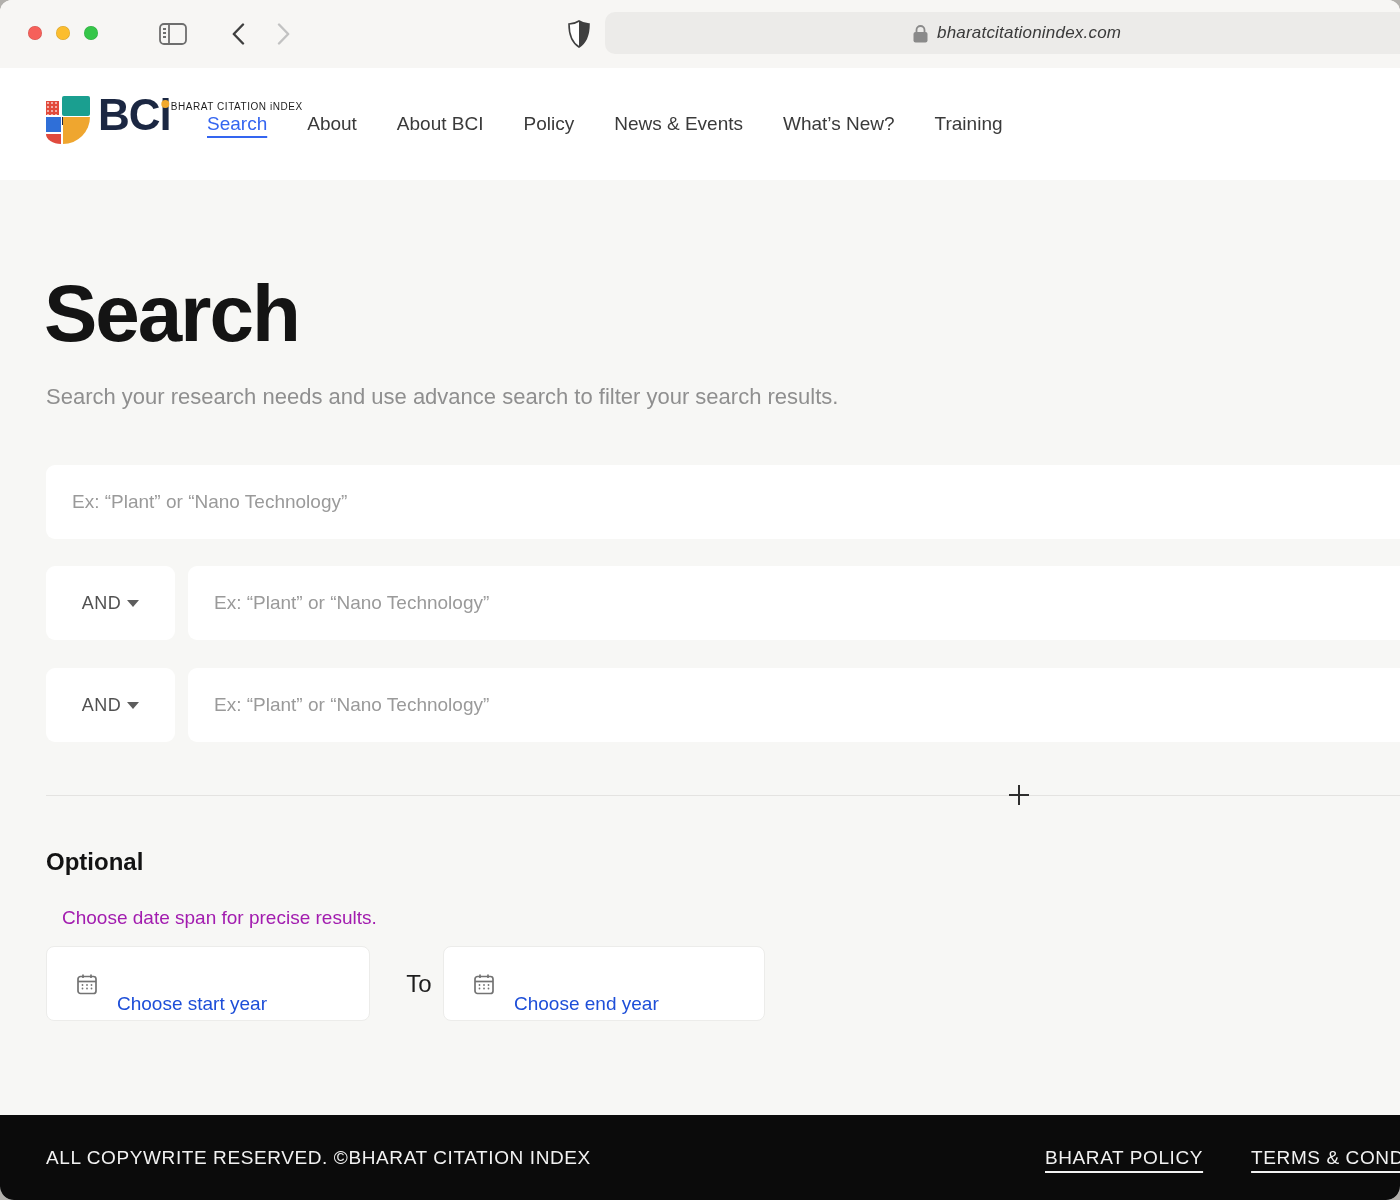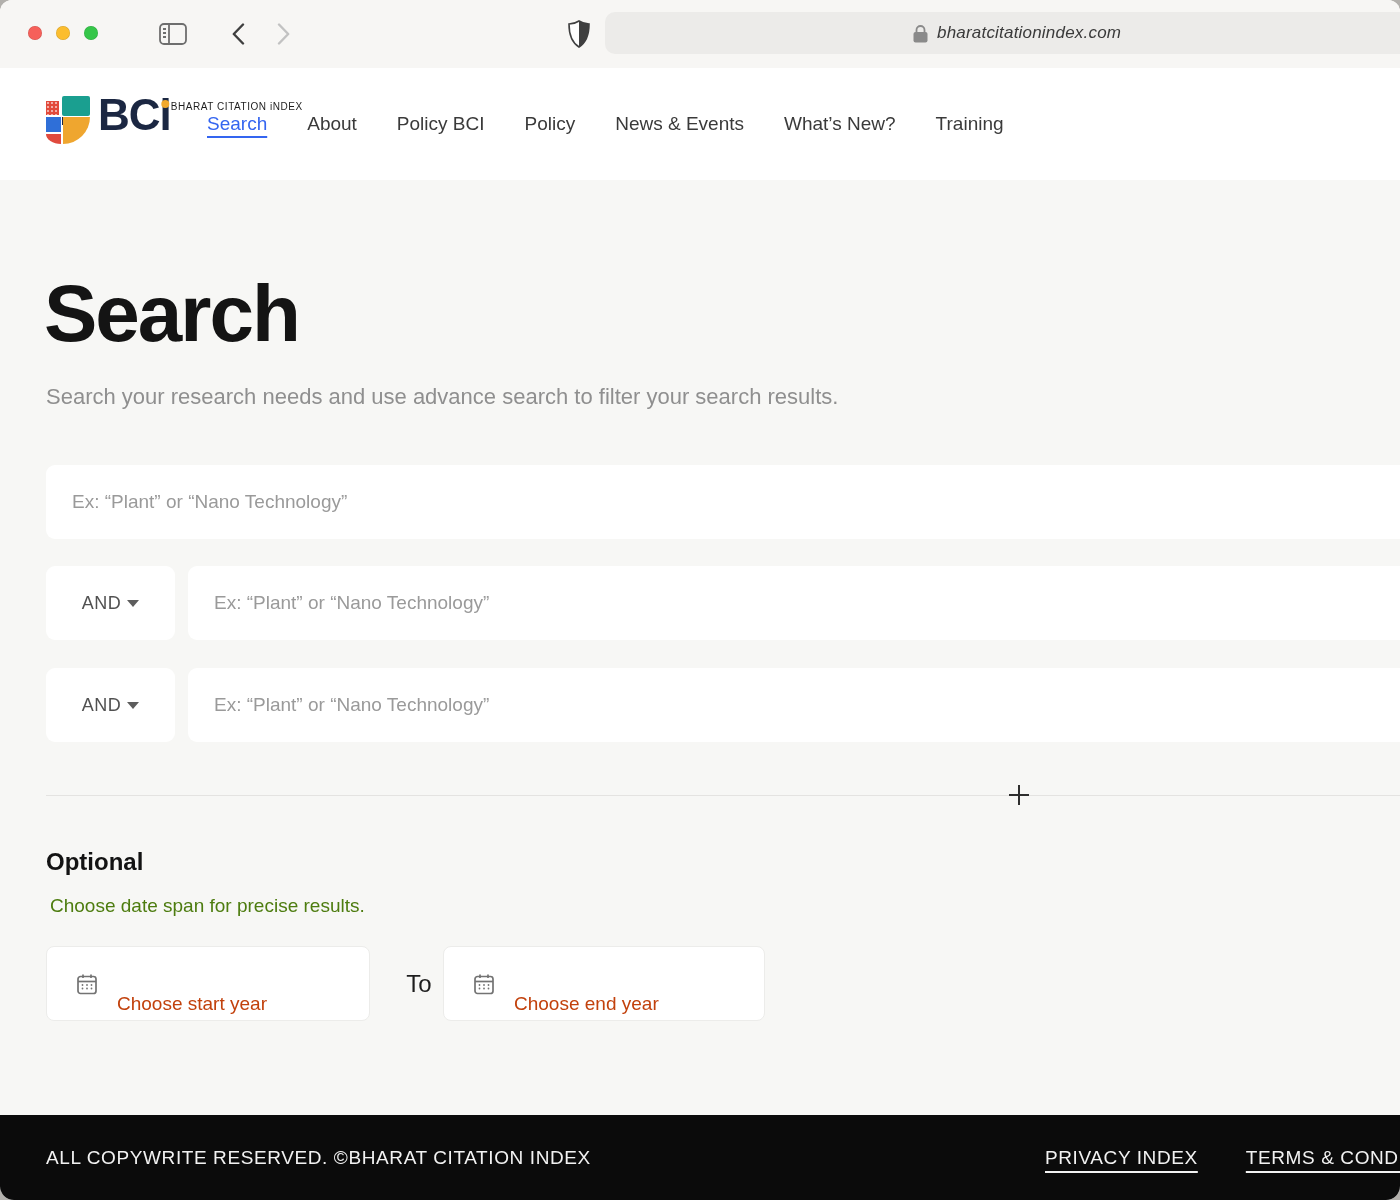--- a/index.html
+++ b/index.html
@@ -81,29 +81,29 @@
   }
   .op2{top:386px;} .op3{top:488px;}
   .op-label{font-size:18px;color:#515151;letter-spacing:.5px;}
   .tri{width:0;height:0;border-left:6px solid transparent;border-right:6px solid transparent;border-top:7px solid #5d5d5d;}
   .divider{position:absolute;left:46px;right:0;top:615px;height:1px;background:#e4e3e1;}
   .add-btn{
     position:absolute;left:1001px;top:597px;width:36px;height:36px;background:transparent;border:none;
     display:flex;align-items:center;justify-content:center;cursor:pointer;padding:0;
   }
   .h2{position:absolute;left:46px;top:668px;font-size:24px;font-weight:700;color:#131313;margin:0;}
-  .opt-sub{position:absolute;left:46px;top:711px;font-size:19px;color:#4d7c0f;margin:4px;}
+  .opt-sub{position:absolute;left:46px;top:711px;font-size:19px;color:#a21caf;margin:16px;}
   .datebox{
     position:absolute;top:766px;height:75px;background:#ffffff;border:1px solid #ececea;border-radius:8px;
     display:flex;align-items:center;padding-left:28px;box-sizing:border-box;gap:18px;cursor:pointer;
     font-family:"Liberation Sans",sans-serif;
   }
   .date1{left:46px;width:324px;}
   .date2{left:443px;width:322px;}
-  .date-label{font-size:19px;color:#c2410c;margin-top:40px;}
+  .date-label{font-size:19px;color:#1d4ed8;margin-top:40px;}
   .to-label{position:absolute;left:386px;top:766px;width:66px;height:75px;display:flex;align-items:center;justify-content:center;font-size:24px;color:#1d1d1d;font-weight:500;}
   
   footer{position:absolute;left:0;right:0;top:1115px;height:85px;background:#0b0b0b;}
   .copyright{position:absolute;left:46px;top:0;height:85px;display:flex;align-items:center;font-size:19px;color:#f2f2f2;letter-spacing:.6px;white-space:nowrap;}
   .flinks{position:absolute;left:1045px;top:0;height:85px;display:flex;align-items:center;gap:48px;white-space:nowrap;}
   .flinks a{font-size:19px;color:#f2f2f2;letter-spacing:.6px;text-decoration:underline;text-underline-offset:7px;text-decoration-thickness:1.5px;cursor:pointer;}
   svg{display:block;}
 </style>
 </head>
 <body>
@@ -171,21 +171,21 @@
         <span class="lm redq"></span>
       </span>
       <span class="logo-text">
         <span class="bci"><span>BC</span><span class="i-wrap"><span>i</span><span class="i-dot"></span></span></span>
         <span class="tagline">BHARAT CITATION iNDEX</span>
       </span>
     </a>
     <nav>
       <a class="active">Search</a>
       <a>About</a>
-      <a>Policy BCI</a>
+      <a>About BCI</a>
       <a>Policy</a>
       <a>News &amp; Events</a>
       <a>What’s New?</a>
       <a>Training</a>
     </nav>
   </div>
 
   <main>
     <h1 class="h1">Search</h1>
     <p class="subtitle">Search your research needs and use advance search to filter your search results.</p>
@@ -254,18 +254,18 @@
           </g>
         </svg>
       </span>
       <span class="date-label">Choose end year</span>
     </button>
   </main>
 
   <footer>
     <span class="copyright">ALL COPYWRITE RESERVED. ©BHARAT CITATION INDEX</span>
     <div class="flinks">
-      <a>PRIVACY INDEX</a>
+      <a>BHARAT POLICY</a>
       <a>TERMS &amp; CONDITIONS</a>
     </div>
   </footer>
 
 </div>
 
 </body></html>

